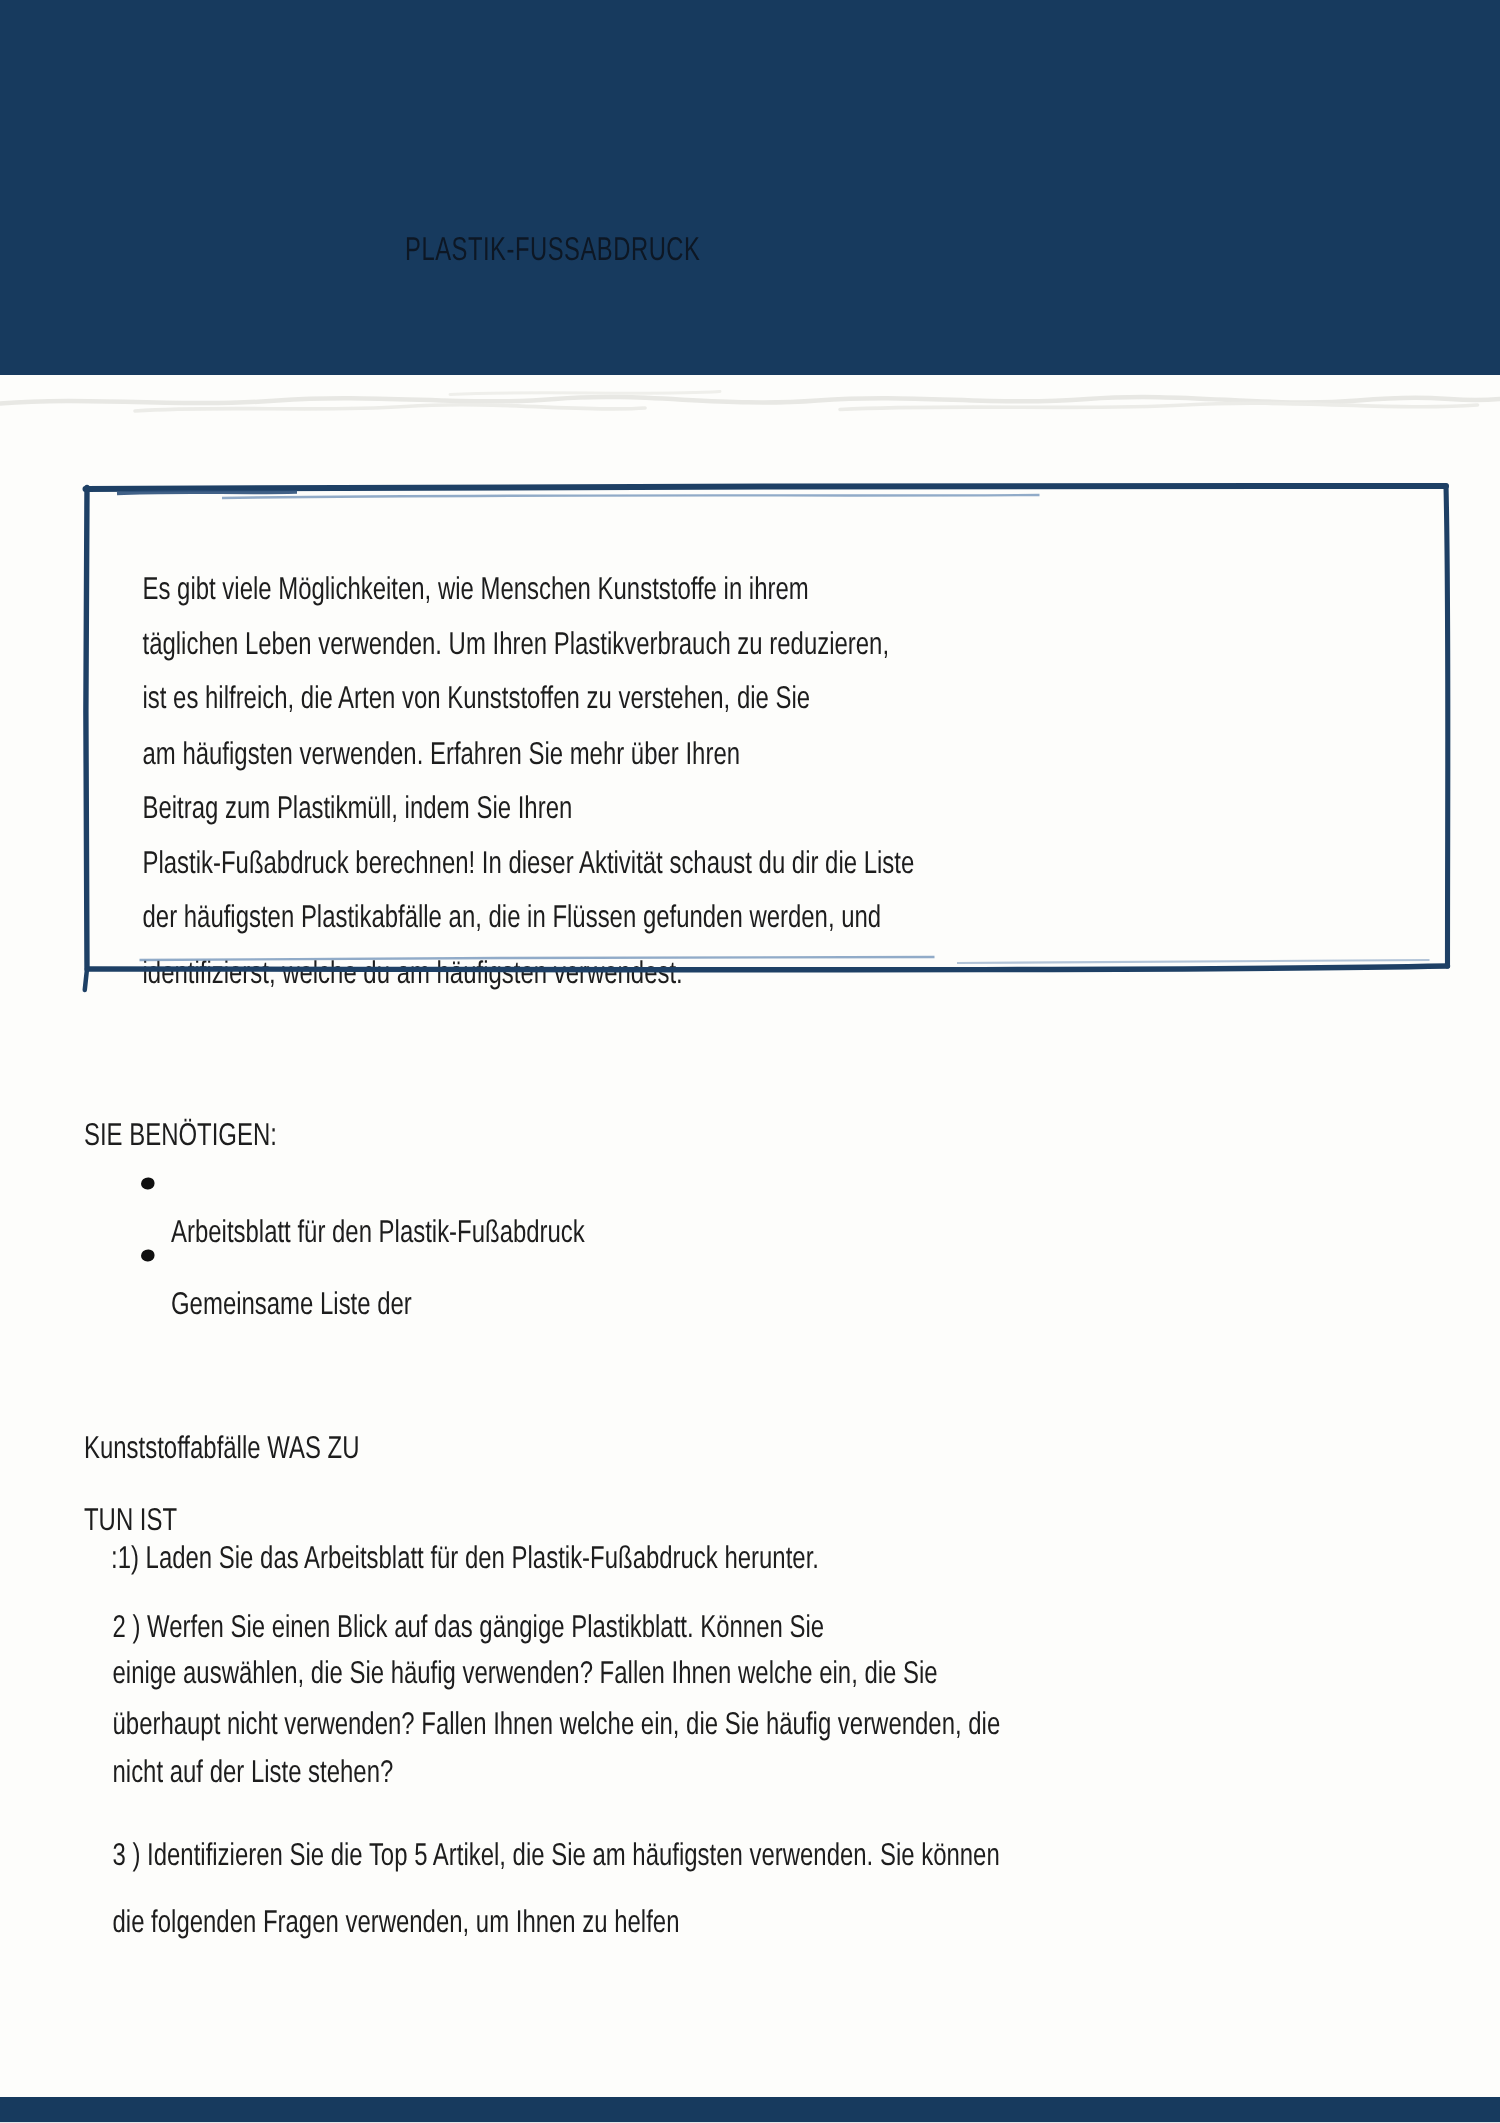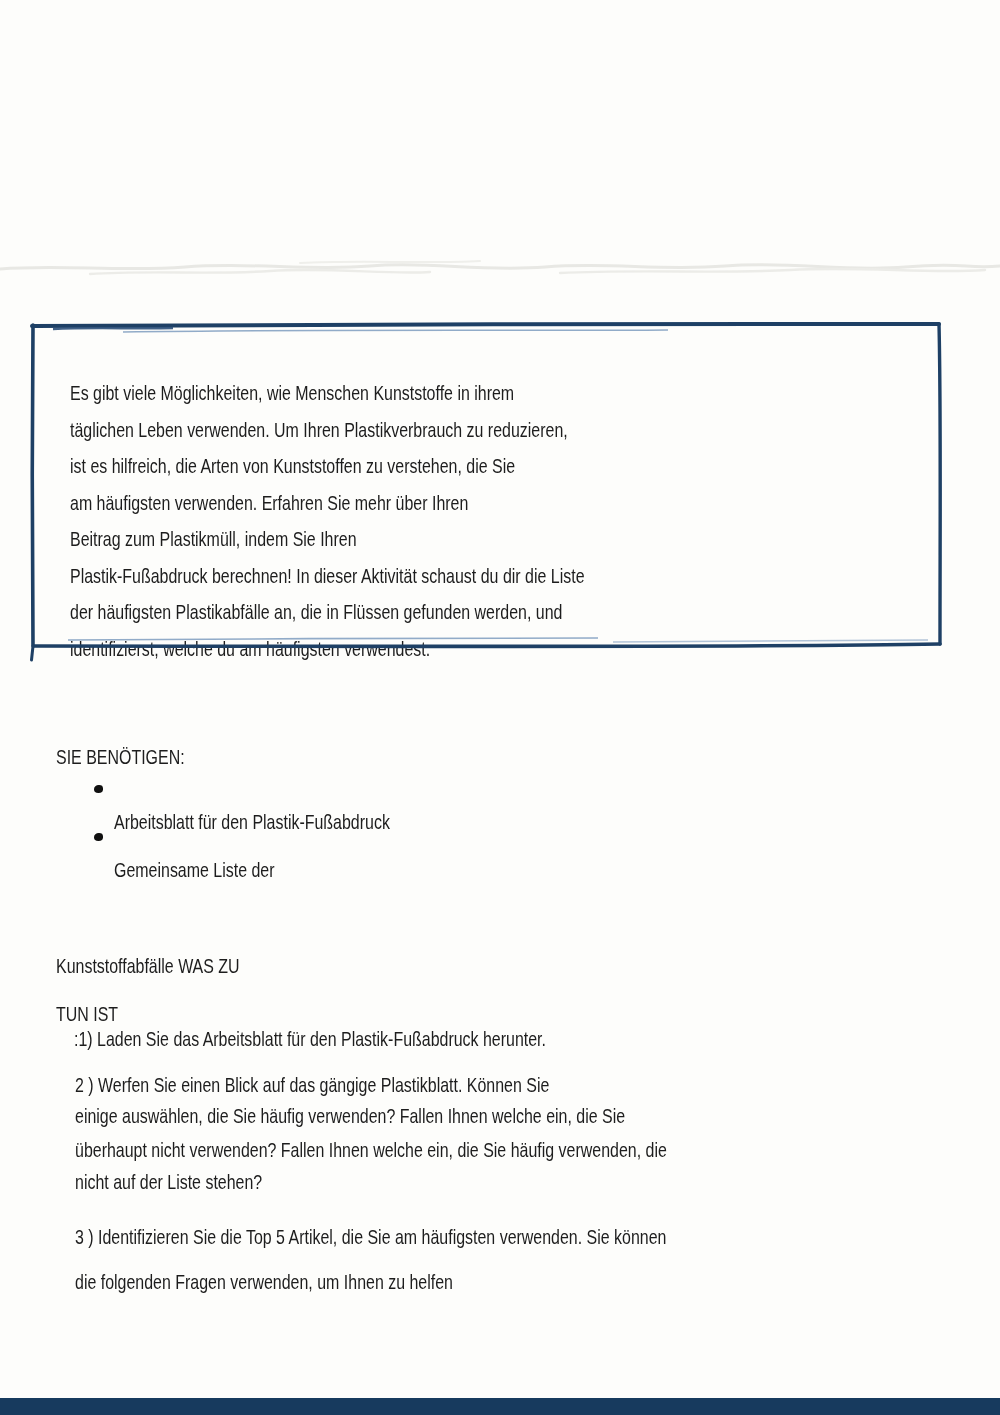--- a/index.html
+++ b/index.html
@@ -18,39 +18,42 @@
     background:#173A5E;
   }
   .page-title {
     position:absolute; left:270px; top:154px;
     font-size:22px; line-height:1.1; color:#0D1724;
     transform:scaleX(0.72); transform-origin:0 0;
     white-space:nowrap; letter-spacing:0.5px;
   }
   .divider { position:absolute; left:0; top:255px; }
   
-  .intro-box { position:absolute; left:27px; top:322px; width:916px; height:326px; }
+  .intro-box { position:absolute; left:52px; top:322px; width:916px; height:326px; }
   .intro-box svg { position:absolute; left:-4px; top:-5px; z-index:2; pointer-events:none; }
   
   .txt {
     position:absolute; white-space:nowrap;
     font-size:21px; line-height:1; color:#1D1D1D;
     transform:scaleX(0.76); transform-origin:0 0;
     z-index:1;
   }
   .dot {
     position:absolute; width:9px; height:8px; background:#101010;
     border-radius:55% 45% 50% 50%;
   }
 </style>
 </head>
 <body>
 
 <div class="page">
 
+  <div class="band-top">
+    <div class="page-title">PLASTIK-FUSSABDRUCK</div>
+  </div>
 
   <svg class="divider" width="1000" height="26" viewBox="0 0 1000 26">
     <path d="M0,14 C60,9 120,17 185,12 S310,16 370,11 S480,17 545,12 S660,16 725,11 S845,17 905,12 S965,14 1000,11" fill="none" stroke="#E8E8E4" stroke-width="3" stroke-linecap="round"></path>
     <path d="M90,19 C150,15 210,20 270,16 S390,20 430,17" fill="none" stroke="#ECECE8" stroke-width="2.4" stroke-linecap="round"></path>
     <path d="M560,18 C640,14 720,19 790,15 S930,19 985,15" fill="none" stroke="#ECECE8" stroke-width="2.4" stroke-linecap="round"></path>
     <path d="M300,8 C360,5 430,9 480,6" fill="none" stroke="#EFEFEB" stroke-width="2" stroke-linecap="round"></path>
   </svg>
 
   <section class="intro-box">
     <svg width="926" height="345" viewBox="0 0 926 345">

